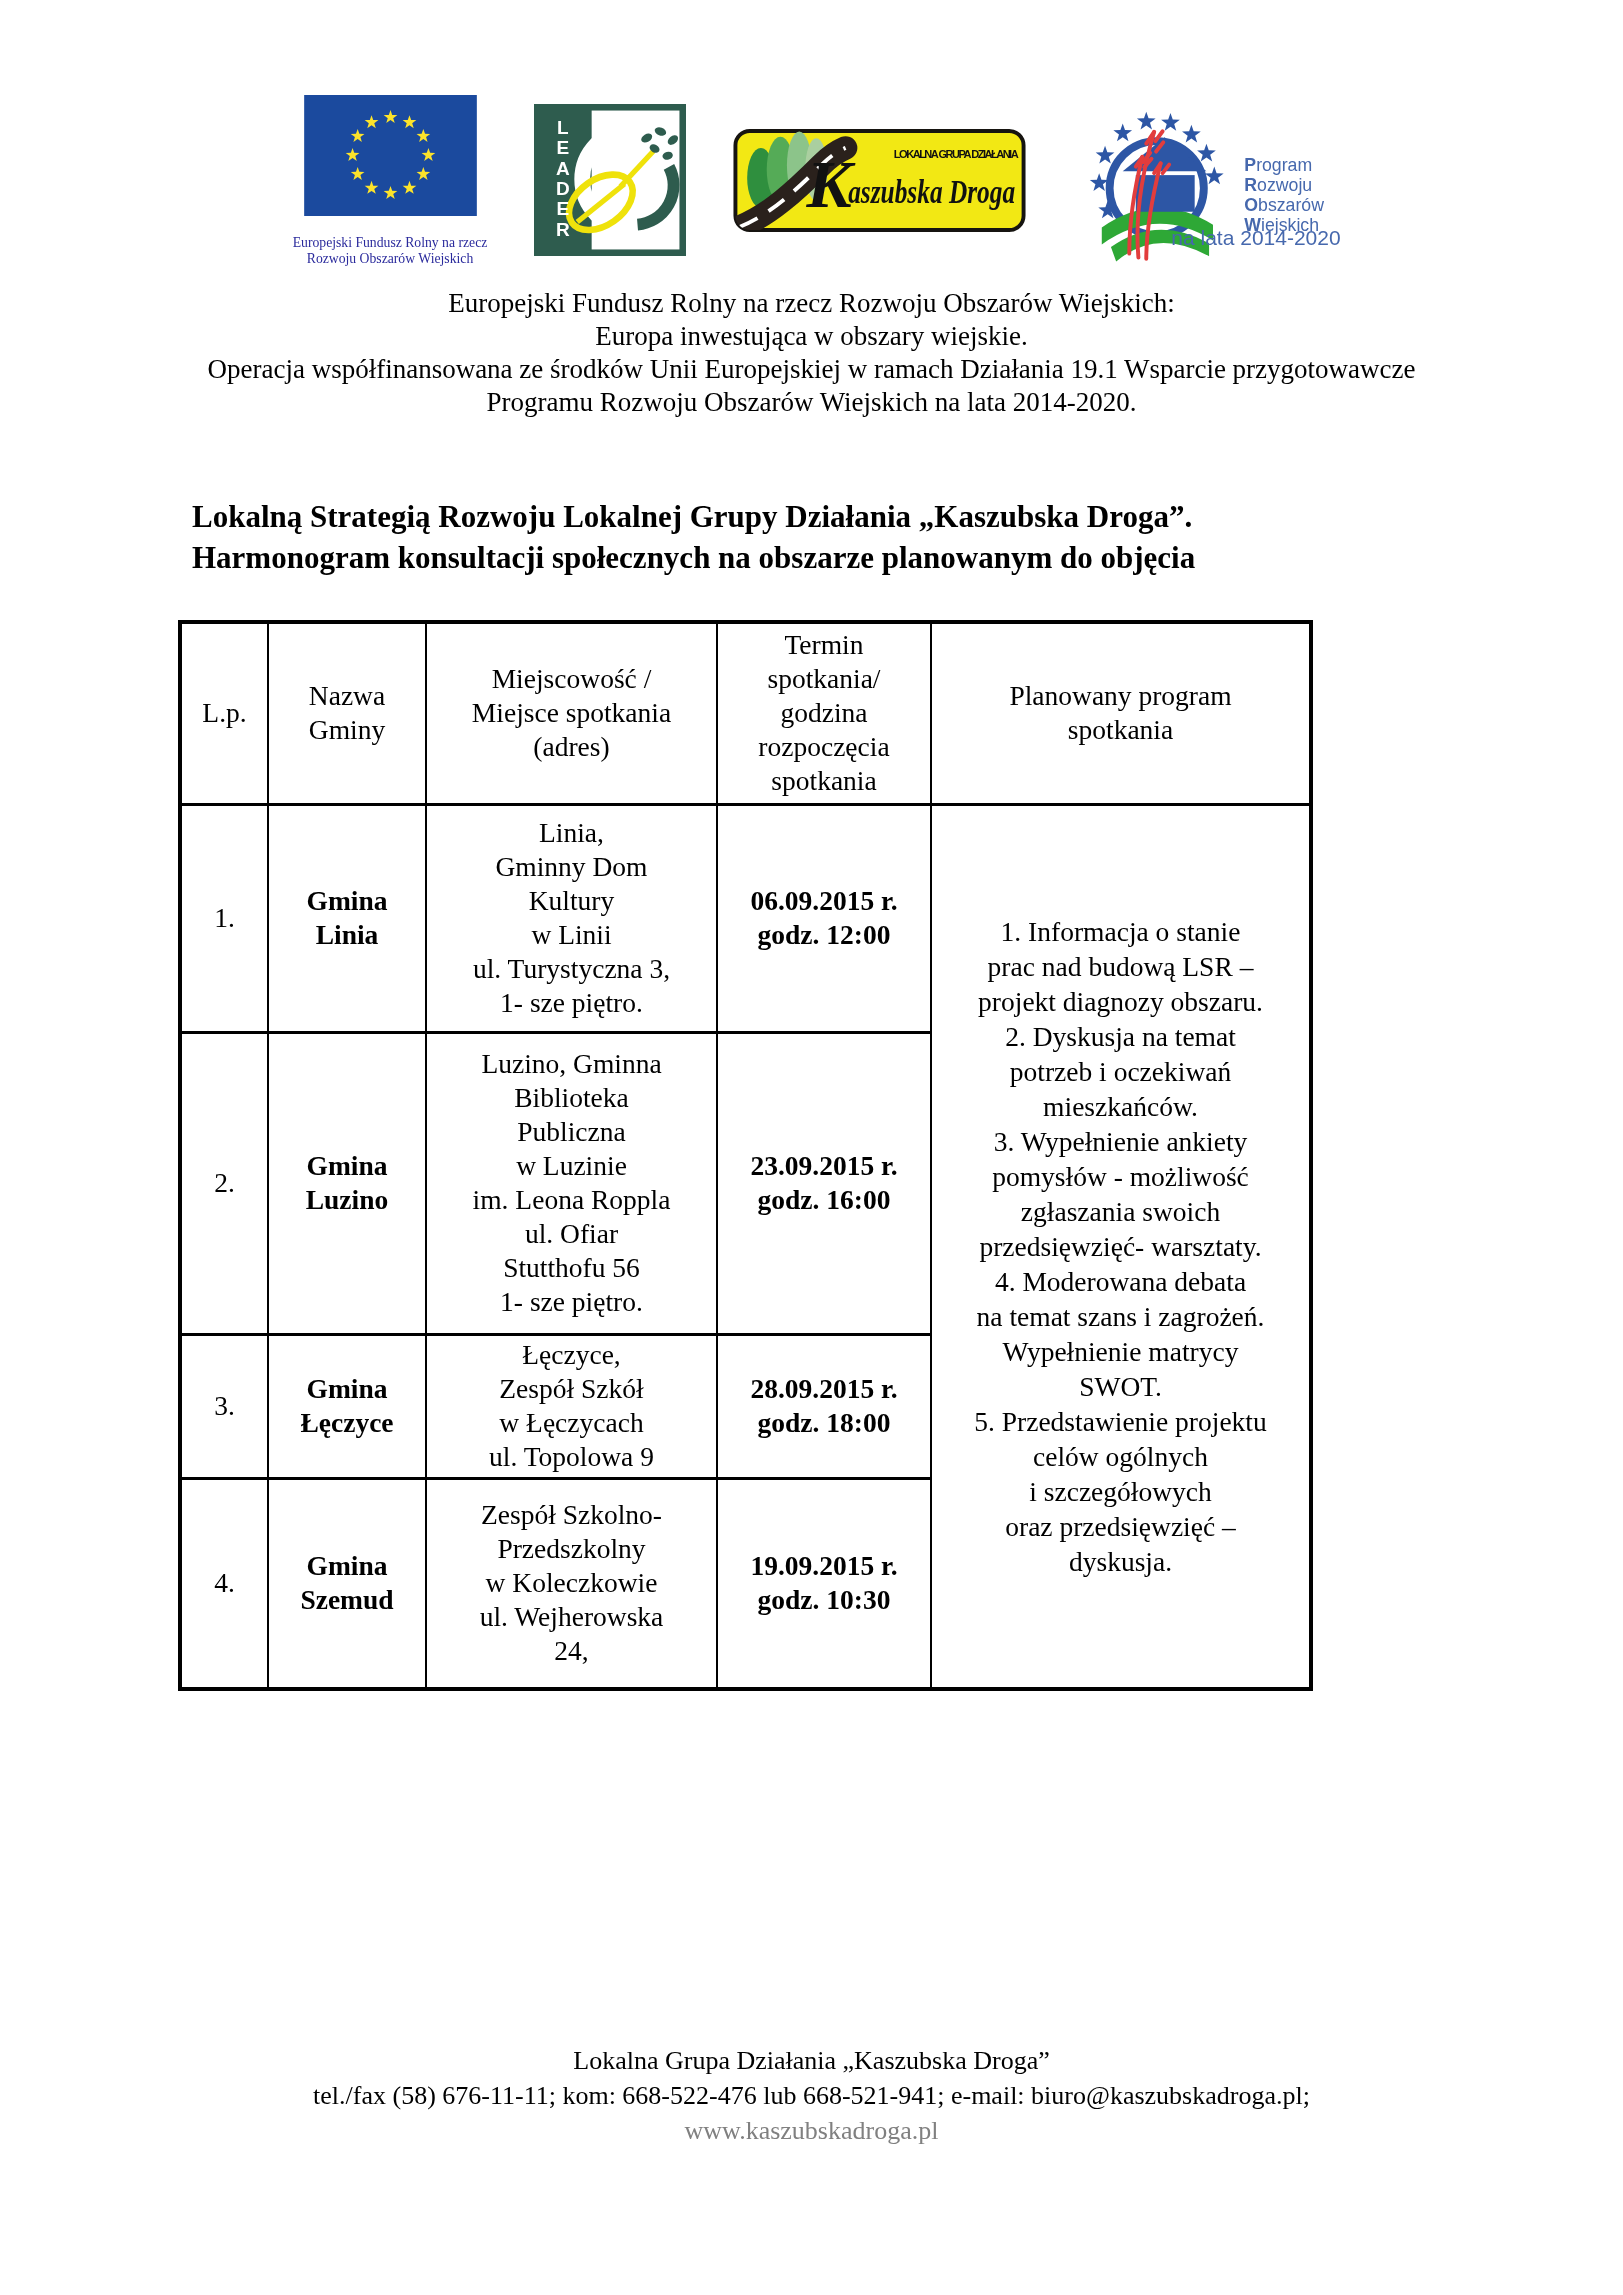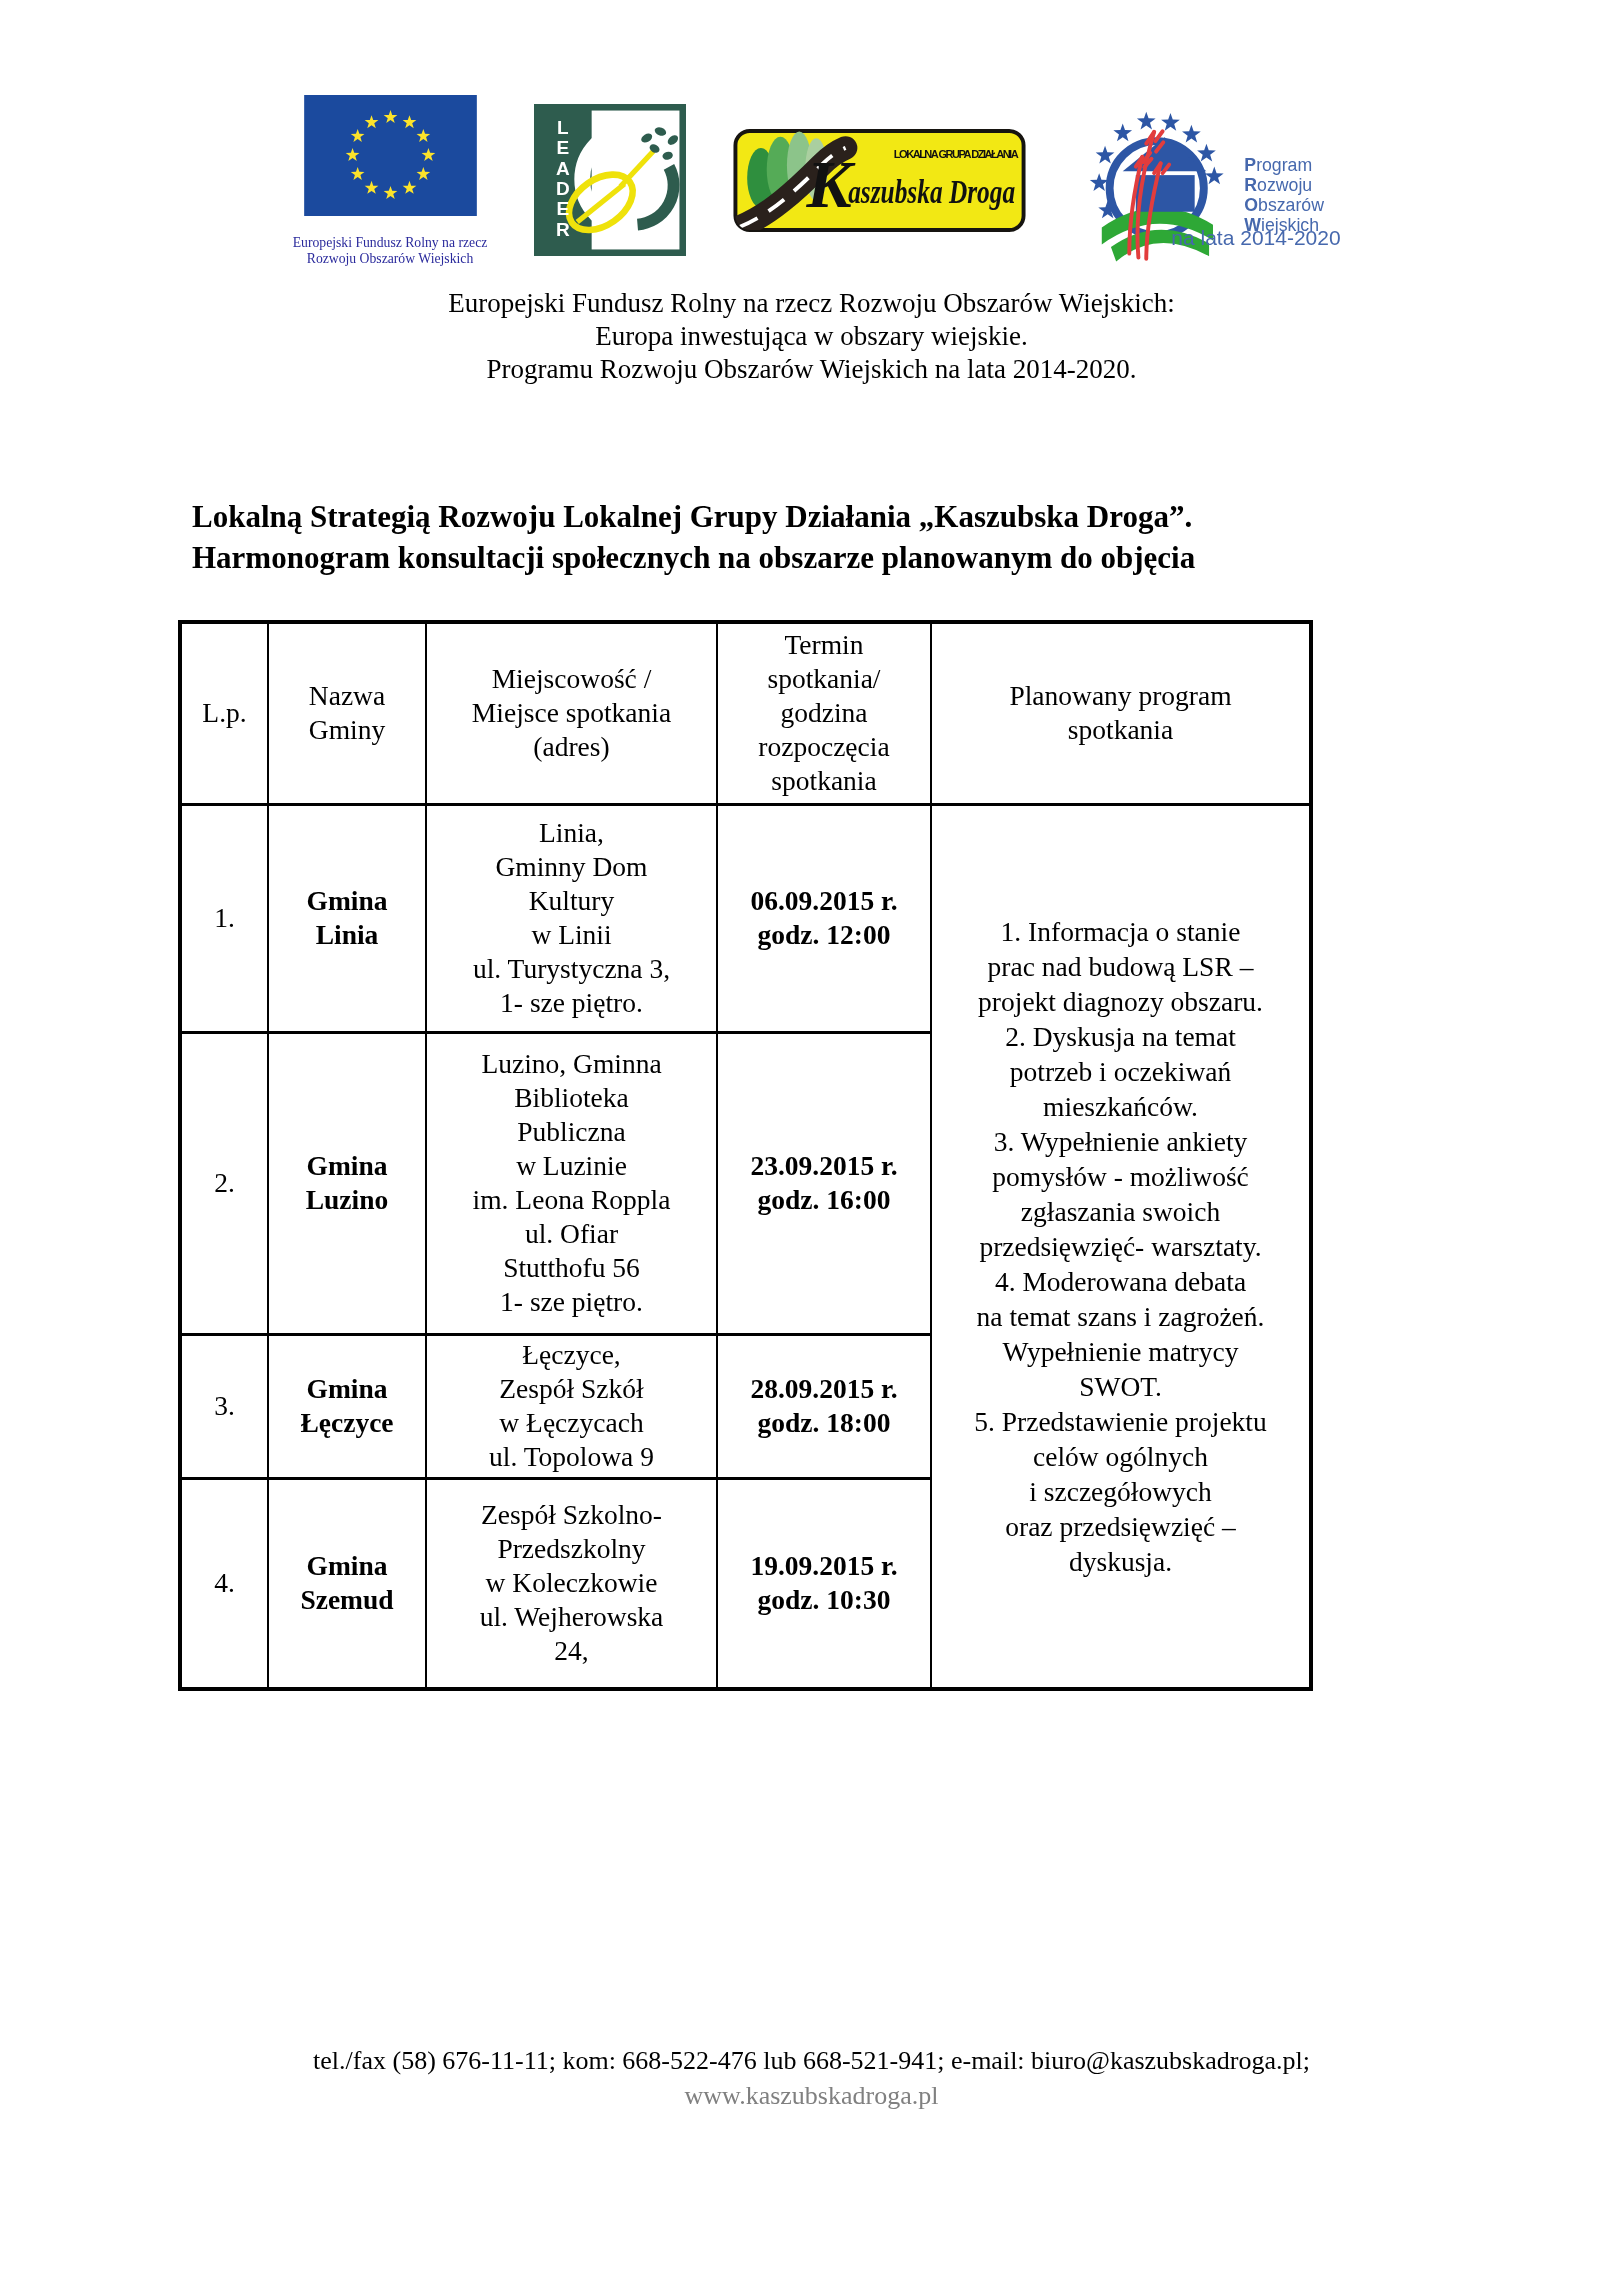--- a/index.html
+++ b/index.html
@@ -172,20 +172,21 @@
         <div><b>O</b><span>bszarów</span></div>
         <div><b>W</b><span>iejskich</span></div>
       </div>
       <div class="prow-years">na lata 2014-2020</div>
     </div>
   </div>
 
   <div class="intro">
     <div>Europejski Fundusz Rolny na rzecz Rozwoju Obszarów Wiejskich:</div>
     <div>Europa inwestująca w obszary wiejskie.</div>
+    <div>Operacja współfinansowana ze środków Unii Europejskiej w ramach  Działania 19.1  Wsparcie przygotowawcze</div>
     <div>Programu Rozwoju Obszarów Wiejskich na lata 2014-2020.</div>
   </div>
 
   <div class="doc-title">
     <div>Lokalną Strategią Rozwoju  Lokalnej Grupy Działania „Kaszubska Droga”.</div>
     <div>Harmonogram konsultacji społecznych na obszarze planowanym do objęcia</div>
   </div>
 
   <table class="schedule">
     <colgroup>
@@ -280,18 +281,19 @@
 w Koleczkowie
 ul. Wejherowska
 24,</td>
         <td class="dt">19.09.2015 r.
 godz. 10:30</td>
       </tr>
     </tbody>
   </table>
 
   <div class="footer">
+    <div>Lokalna Grupa Działania „Kaszubska Droga”</div>
     <div>tel./fax (58) 676-11-11; kom: 668-522-476 lub 668-521-941;  e-mail: biuro@kaszubskadroga.pl;</div>
     <div class="site">www.kaszubskadroga.pl</div>
   </div>
 
 </div>
 
 
 </body></html>

